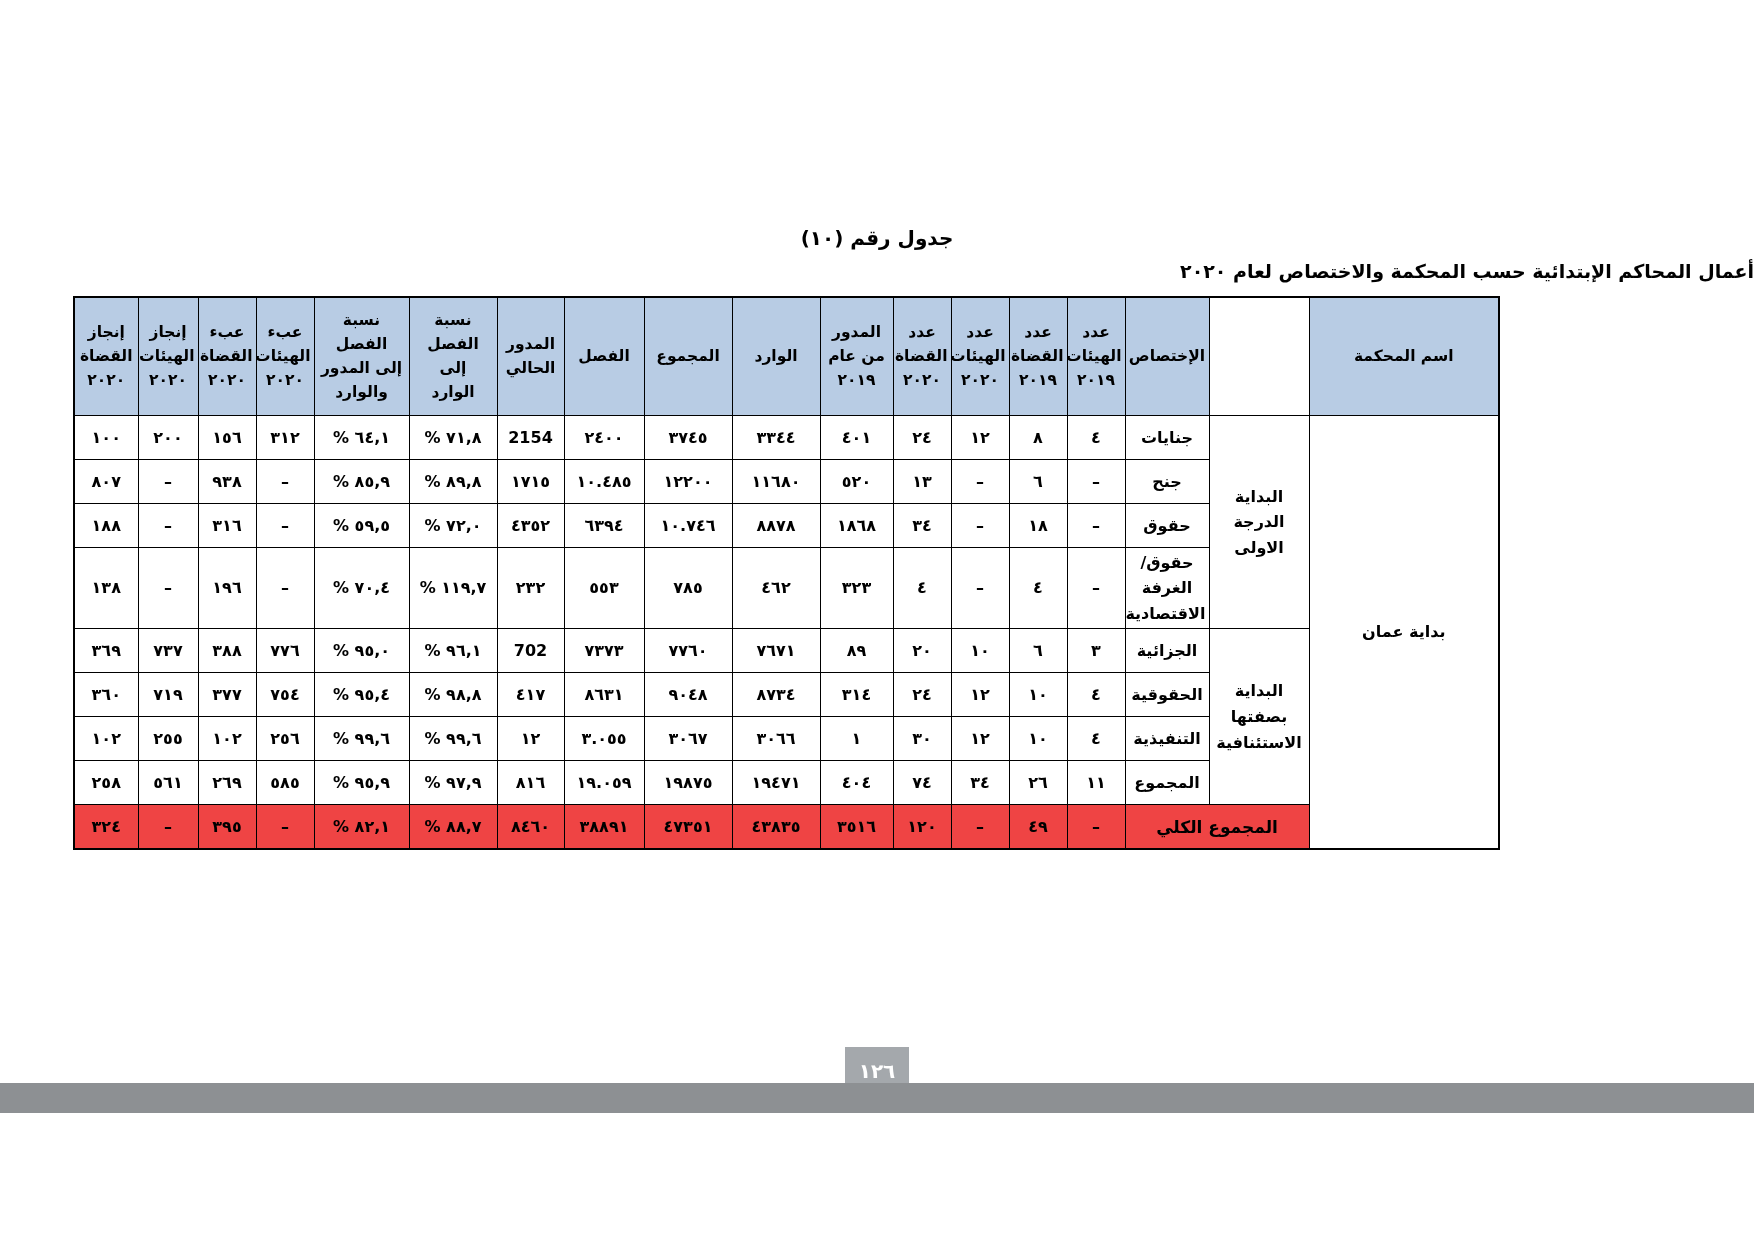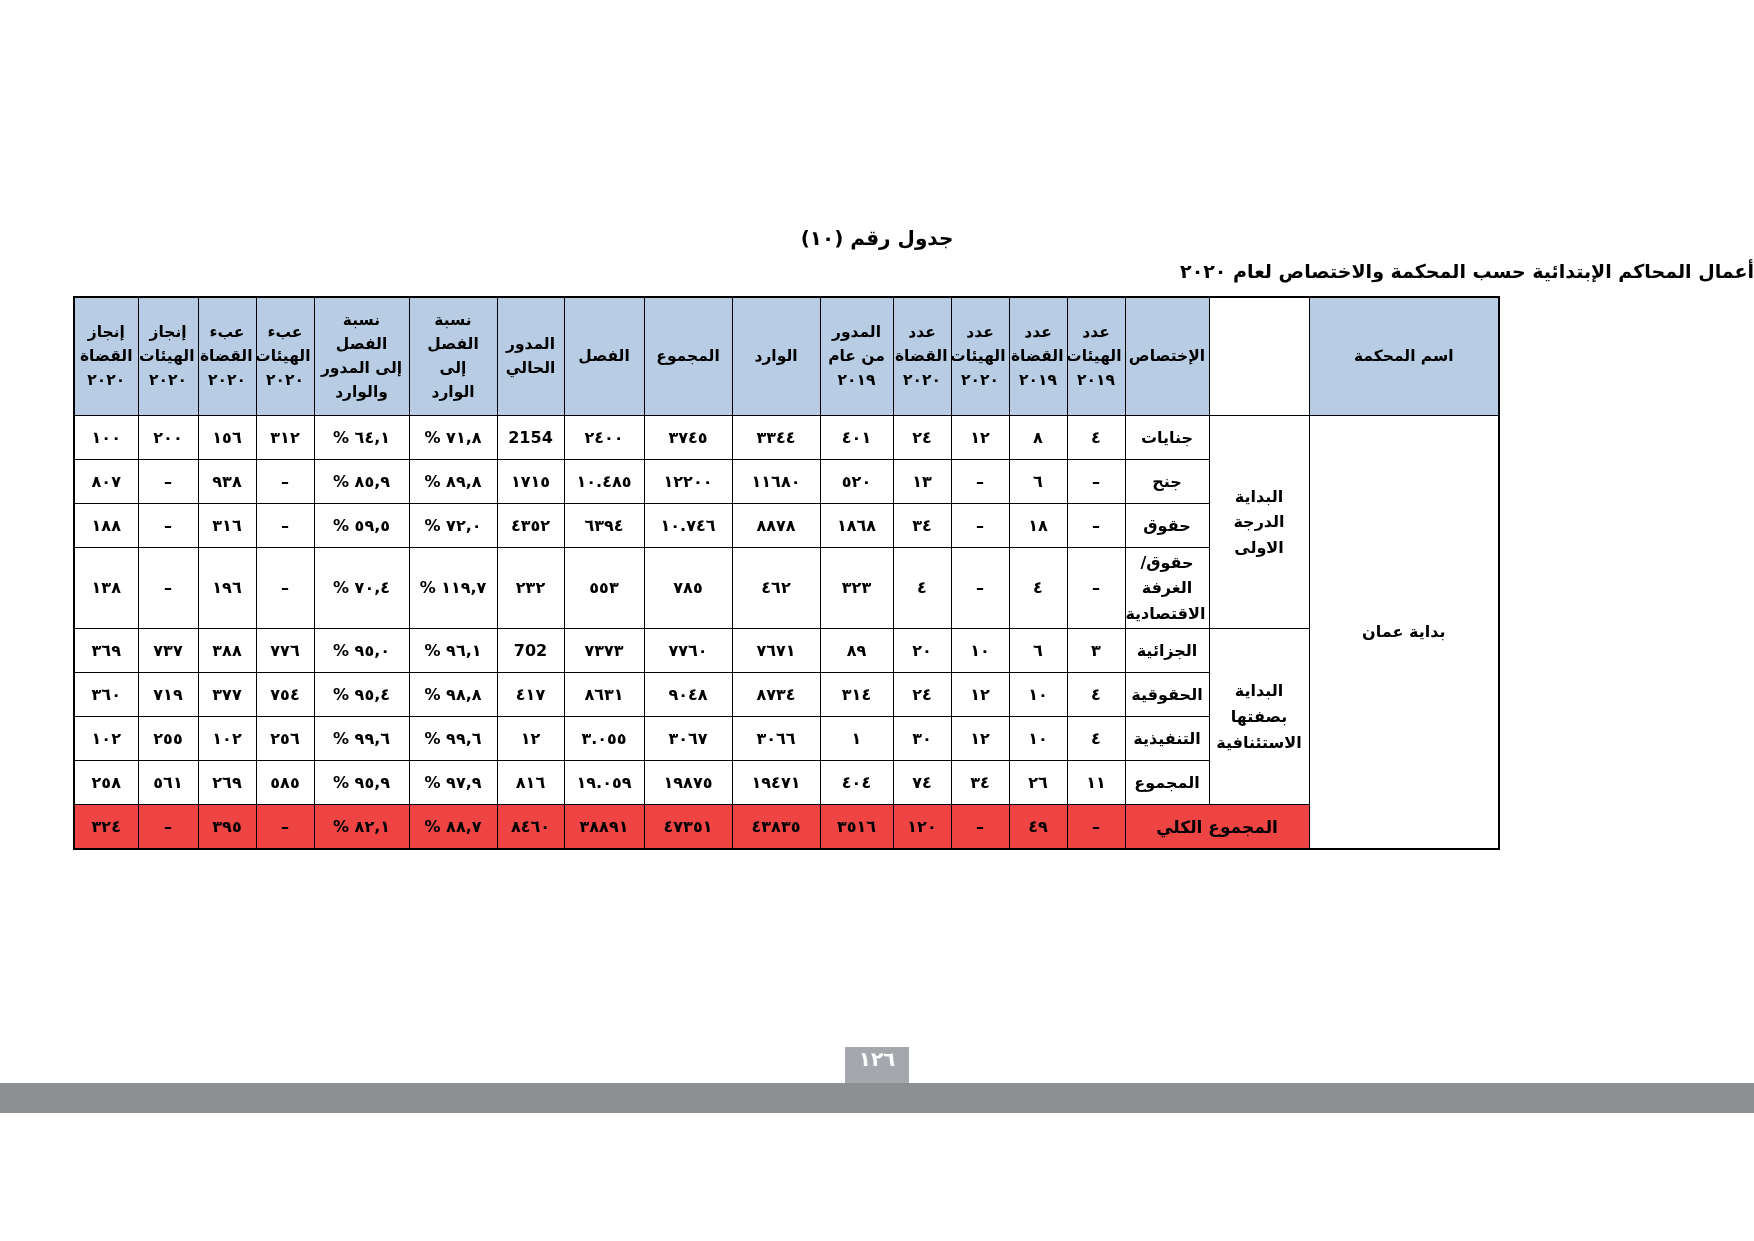--- a/index.html
+++ b/index.html
@@ -76,21 +76,21 @@
     width: 100%; height: 30px;
     background: #8d9093;
   }
   .page-tab {
     position: absolute;
     top: 1047px; left: 845px;
     width: 64px; height: 36px;
     background: #a4a8ac;
     color: #ffffff;
     font-size: 20px; font-weight: 700;
-    display: flex; align-items: flex-start; justify-content: center;
+    display: flex; align-items: flex-end; justify-content: center;
   }
 </style>
 </head>
 <body>
 
 <div class="sheet">
 
   <div class="title">جدول رقم (١٠)</div>
   <div class="subtitle">أعمال المحاكم الإبتدائية حسب المحكمة والاختصاص لعام ٢٠٢٠</div>
 

